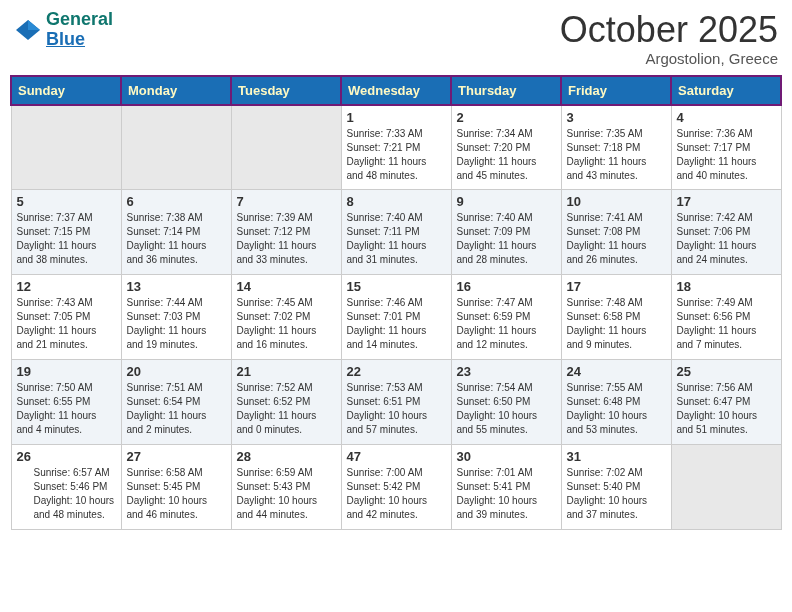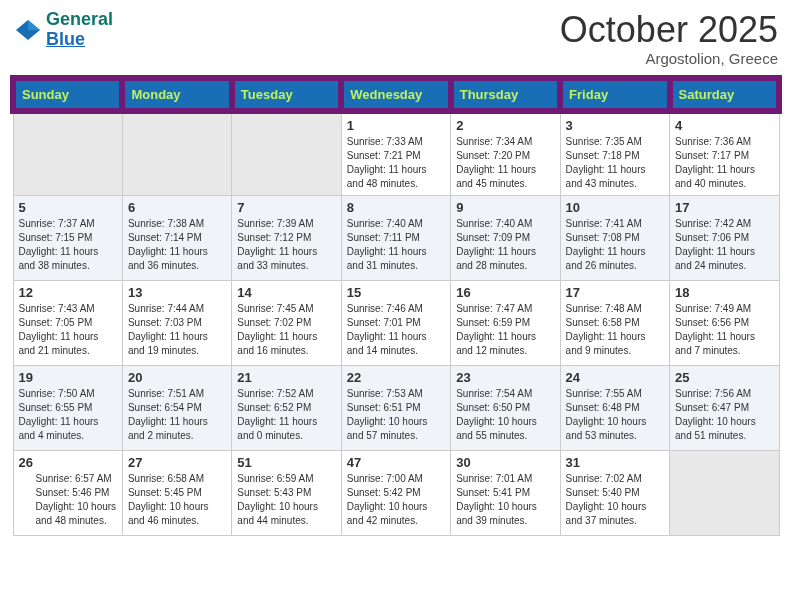--- a/index.html
+++ b/index.html
@@ -46,26 +46,26 @@
       font-size: 15px;
       color: #555;
     }
     .calendar {
       width: 100%;
       border-collapse: collapse;
       border: 1px solid #ccc;
     }
     .calendar th {
       background-color: #1a6eb5;
-      color: #bef264;
+      color: #fef9c3;
       font-size: 13px;
       font-weight: bold;
       padding: 6px 6px;
       text-align: left;
-      border: 6px solid #701a75;
+      border: 2px solid #701a75;
     }
     .calendar td {
       width: calc(100% / 7);
       vertical-align: top;
       border: 1px solid #ccc;
       padding: 4px 5px;
       font-size: 10.5px;
       color: #333;
       height: 85px;
     }
@@ -318,21 +318,21 @@
 and 48 minutes.</div>
         </td>
         <td>
           <span class="day-number">27</span>
           <div class="day-info" style="white-space: pre-line;">Sunrise: 6:58 AM
 Sunset: 5:45 PM
 Daylight: 10 hours
 and 46 minutes.</div>
         </td>
         <td>
-          <span class="day-number">51</span>
+          <span class="day-number">28</span>
           <div class="day-info" style="white-space: pre-line;">Sunrise: 6:59 AM
 Sunset: 5:43 PM
 Daylight: 10 hours
 and 44 minutes.</div>
         </td>
         <td>
           <span class="day-number">47</span>
           <div class="day-info" style="white-space: pre-line;">Sunrise: 7:00 AM
 Sunset: 5:42 PM
 Daylight: 10 hours

